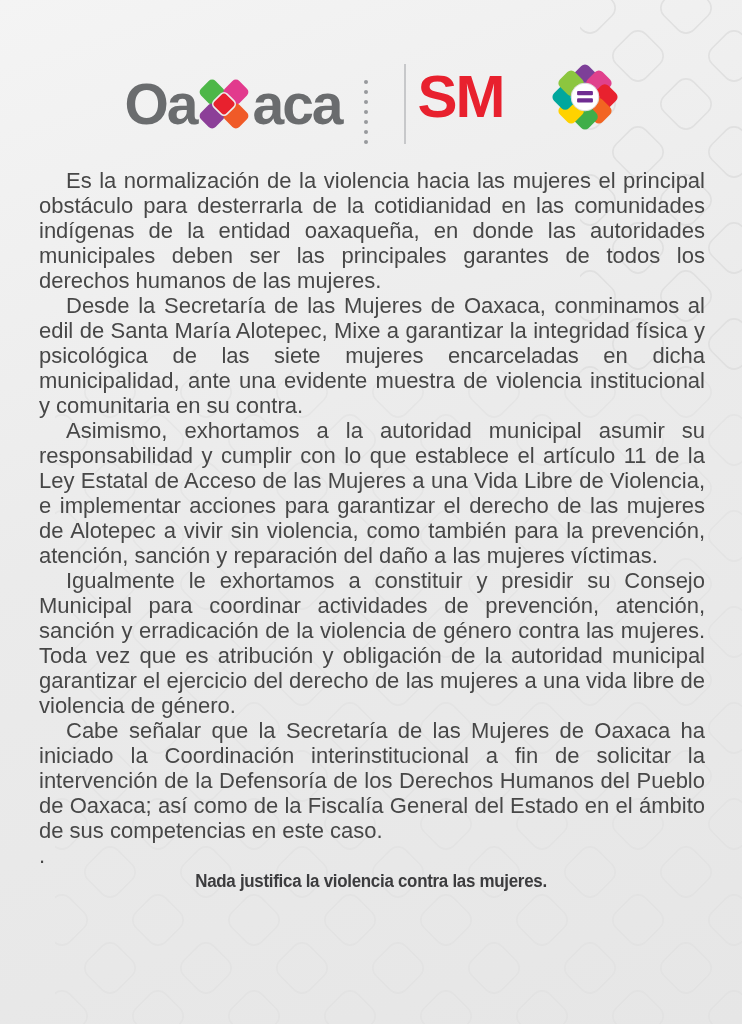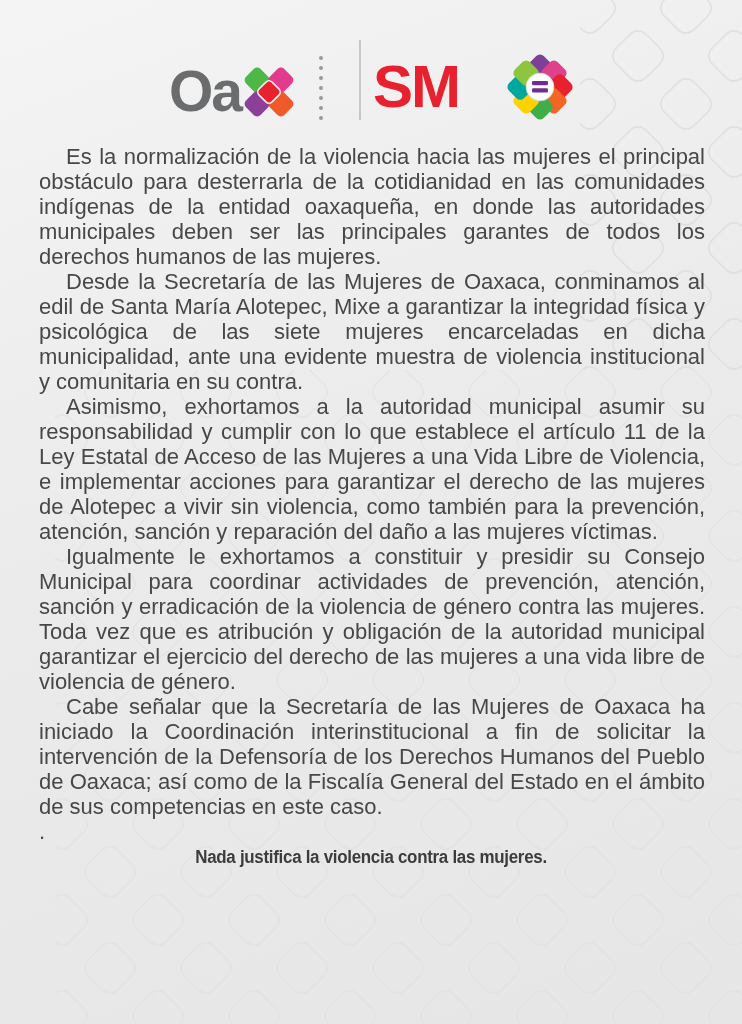--- a/index.html
+++ b/index.html
@@ -9,21 +9,21 @@
     font-family:"Liberation Sans", sans-serif;
   }
   .page {
     position:absolute; inset:0;
     background:linear-gradient(160deg,#f4f4f4 0%, #ebebeb 45%, #e6e6e6 100%);
   }
   .wm { position:absolute; inset:0; z-index:0; }
   .content { position:relative; z-index:1; }
 
   
-  .header { display:flex; justify-content:center; align-items:flex-end; padding-top:24px; }
+  .header { display:flex; justify-content:center; align-items:center; padding-top:48px; }
   .oax-block { margin-top:16px; text-align:center; }
   .oax-wordmark { display:flex; align-items:center; justify-content:center;
     color:#6a6c6e; font-weight:800; font-size:57px; letter-spacing:-2px; line-height:1; }
   .oax-x { width:54px; height:54px; margin:0 1px; }
   .oax-tagline { font-size:13.5px; font-weight:bold; color:#8a8c8f;
     letter-spacing:1.1px; margin-top:4px; white-space:nowrap; }
   .dots { display:flex; flex-direction:column; gap:6px; margin:32px 20px 0 22px; }
   .dots i { width:4px; height:4px; border-radius:50%; background:#97999c; }
   .seal-block { margin-top:0px; text-align:center; }
   .seal-caption { font-size:10.5px; color:#96989b; margin-top:1px; white-space:nowrap; }
@@ -81,20 +81,21 @@
     <div class="oax-block">
       <div class="oax-wordmark">
         <span>Oa</span>
         <svg class="oax-x" viewBox="0 0 100 100" aria-hidden="true">
           <rect x="-19" y="-19" width="38" height="38" rx="9" transform="translate(28,28) rotate(45)" fill="#4db748"></rect>
           <rect x="-19" y="-19" width="38" height="38" rx="9" transform="translate(72,28) rotate(45)" fill="#e23a8d"></rect>
           <rect x="-19" y="-19" width="38" height="38" rx="9" transform="translate(28,72) rotate(45)" fill="#8c3f98"></rect>
           <rect x="-19" y="-19" width="38" height="38" rx="9" transform="translate(72,72) rotate(45)" fill="#f05a28"></rect>
           <rect x="-17" y="-17" width="34" height="34" rx="8" transform="translate(50,50) rotate(45)" fill="#e8212e" stroke="#ededed" stroke-width="3"></rect>
         </svg>
+        <span>aca</span>
       </div>
     </div>
 
     <div class="dots">
       <i></i>
         <i></i>
         <i></i>
         <i></i>
         <i></i>
         <i></i>

